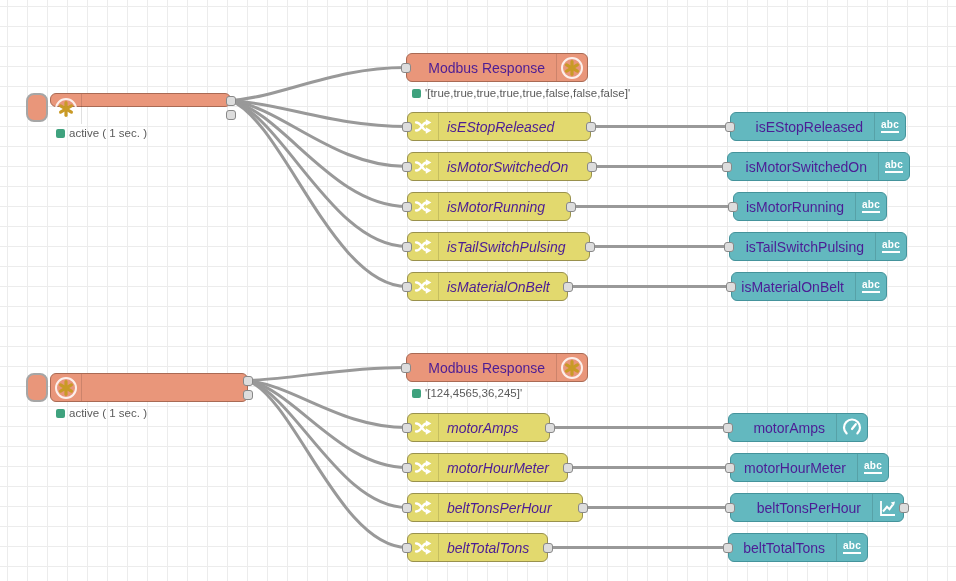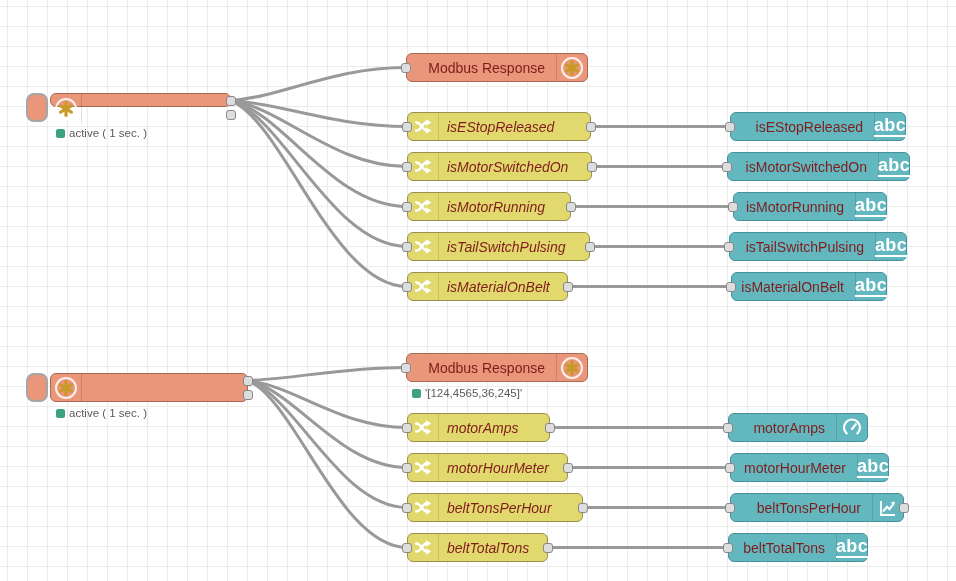--- a/index.html
+++ b/index.html
@@ -17,27 +17,27 @@
     position:absolute;display:flex;align-items:stretch;z-index:2;
     border:1px solid;border-radius:6px;box-sizing:border-box;cursor:pointer;
   }
   .node.salmon{background:#e9967a;border-color:#a96a54;}
   .node.yellow{background:#e2d96e;border-color:#99914d;}
   .node.teal{background:#63b8bf;border-color:#44939b;}
   .icon-area{flex:0 0 30px;width:30px;display:flex;align-items:center;justify-content:center;}
   .icon-area.left{border-right:1px solid rgba(0,0,0,0.12);}
   .icon-area.right{border-left:1px solid rgba(0,0,0,0.12);}
   .label{
-    flex:1;display:flex;align-items:center;font-size:14px;color:#7f1d1d;
+    flex:1;display:flex;align-items:center;font-size:14px;color:#4c1d95;
     padding:0 8px;white-space:nowrap;overflow:hidden;
   }
   .label.align-right{justify-content:flex-end;padding-right:11px;}
   .node.yellow .label{font-style:italic;}
   .abc-glyph{
-    font-weight:bold;color:#ffffff;font-size:18px;line-height:1.05;
+    font-weight:bold;color:#ffffff;font-size:10px;line-height:1.05;
     border-bottom:2px solid #ffffff;padding-bottom:1px;letter-spacing:.3px;
   }
   .port{
     position:absolute;width:10px;height:10px;box-sizing:border-box;
     background:#dddddd;border:1px solid #888888;border-radius:3px;z-index:3;cursor:crosshair;
   }
   .inject-btn{
     position:absolute;left:-25px;top:-1px;width:22px;height:29px;box-sizing:border-box;
     background:#e9967a;border:2px solid #a6a6a6;border-radius:8px;cursor:pointer;z-index:2;
   }
@@ -99,20 +99,24 @@
         <svg width="24" height="24" viewBox="0 0 24 24">
           <circle cx="12" cy="12" r="10" fill="none" stroke="rgba(255,255,255,0.85)" stroke-width="2"></circle>
           <g stroke="#c99a26" stroke-width="3.2" stroke-linecap="round">
             <line x1="12" y1="5.7" x2="12" y2="18.3"></line>
             <line x1="6.6" y1="8.9" x2="17.4" y2="15.1"></line>
             <line x1="6.6" y1="15.1" x2="17.4" y2="8.9"></line>
           </g>
         </svg>
       </div>
       <div class="port" style="left: -6px; top: 8.5px;"></div>
+      <div class="node-status">
+        <span class="status-dot"></span>
+        <span>'[true,true,true,true,true,false,false,false]'</span>
+      </div>
     </div>
     <div class="node yellow" style="left: 407px; top: 112px; width: 184px; height: 29px;">
       <div class="icon-area left">
         <svg width="19" height="19" viewBox="0 0 19 19">
           <g stroke="#ffffff" stroke-width="2.3" fill="none" stroke-linecap="round">
             <path d="M2 13.5 C8 13.5 8 5.5 12.5 5.5"></path>
             <path d="M2 5.5 C8 5.5 8 13.5 12.5 13.5"></path>
           </g>
           <g fill="#ffffff">
             <path d="M11.8 2.3 L17.4 5.5 L11.8 8.7 Z"></path>

